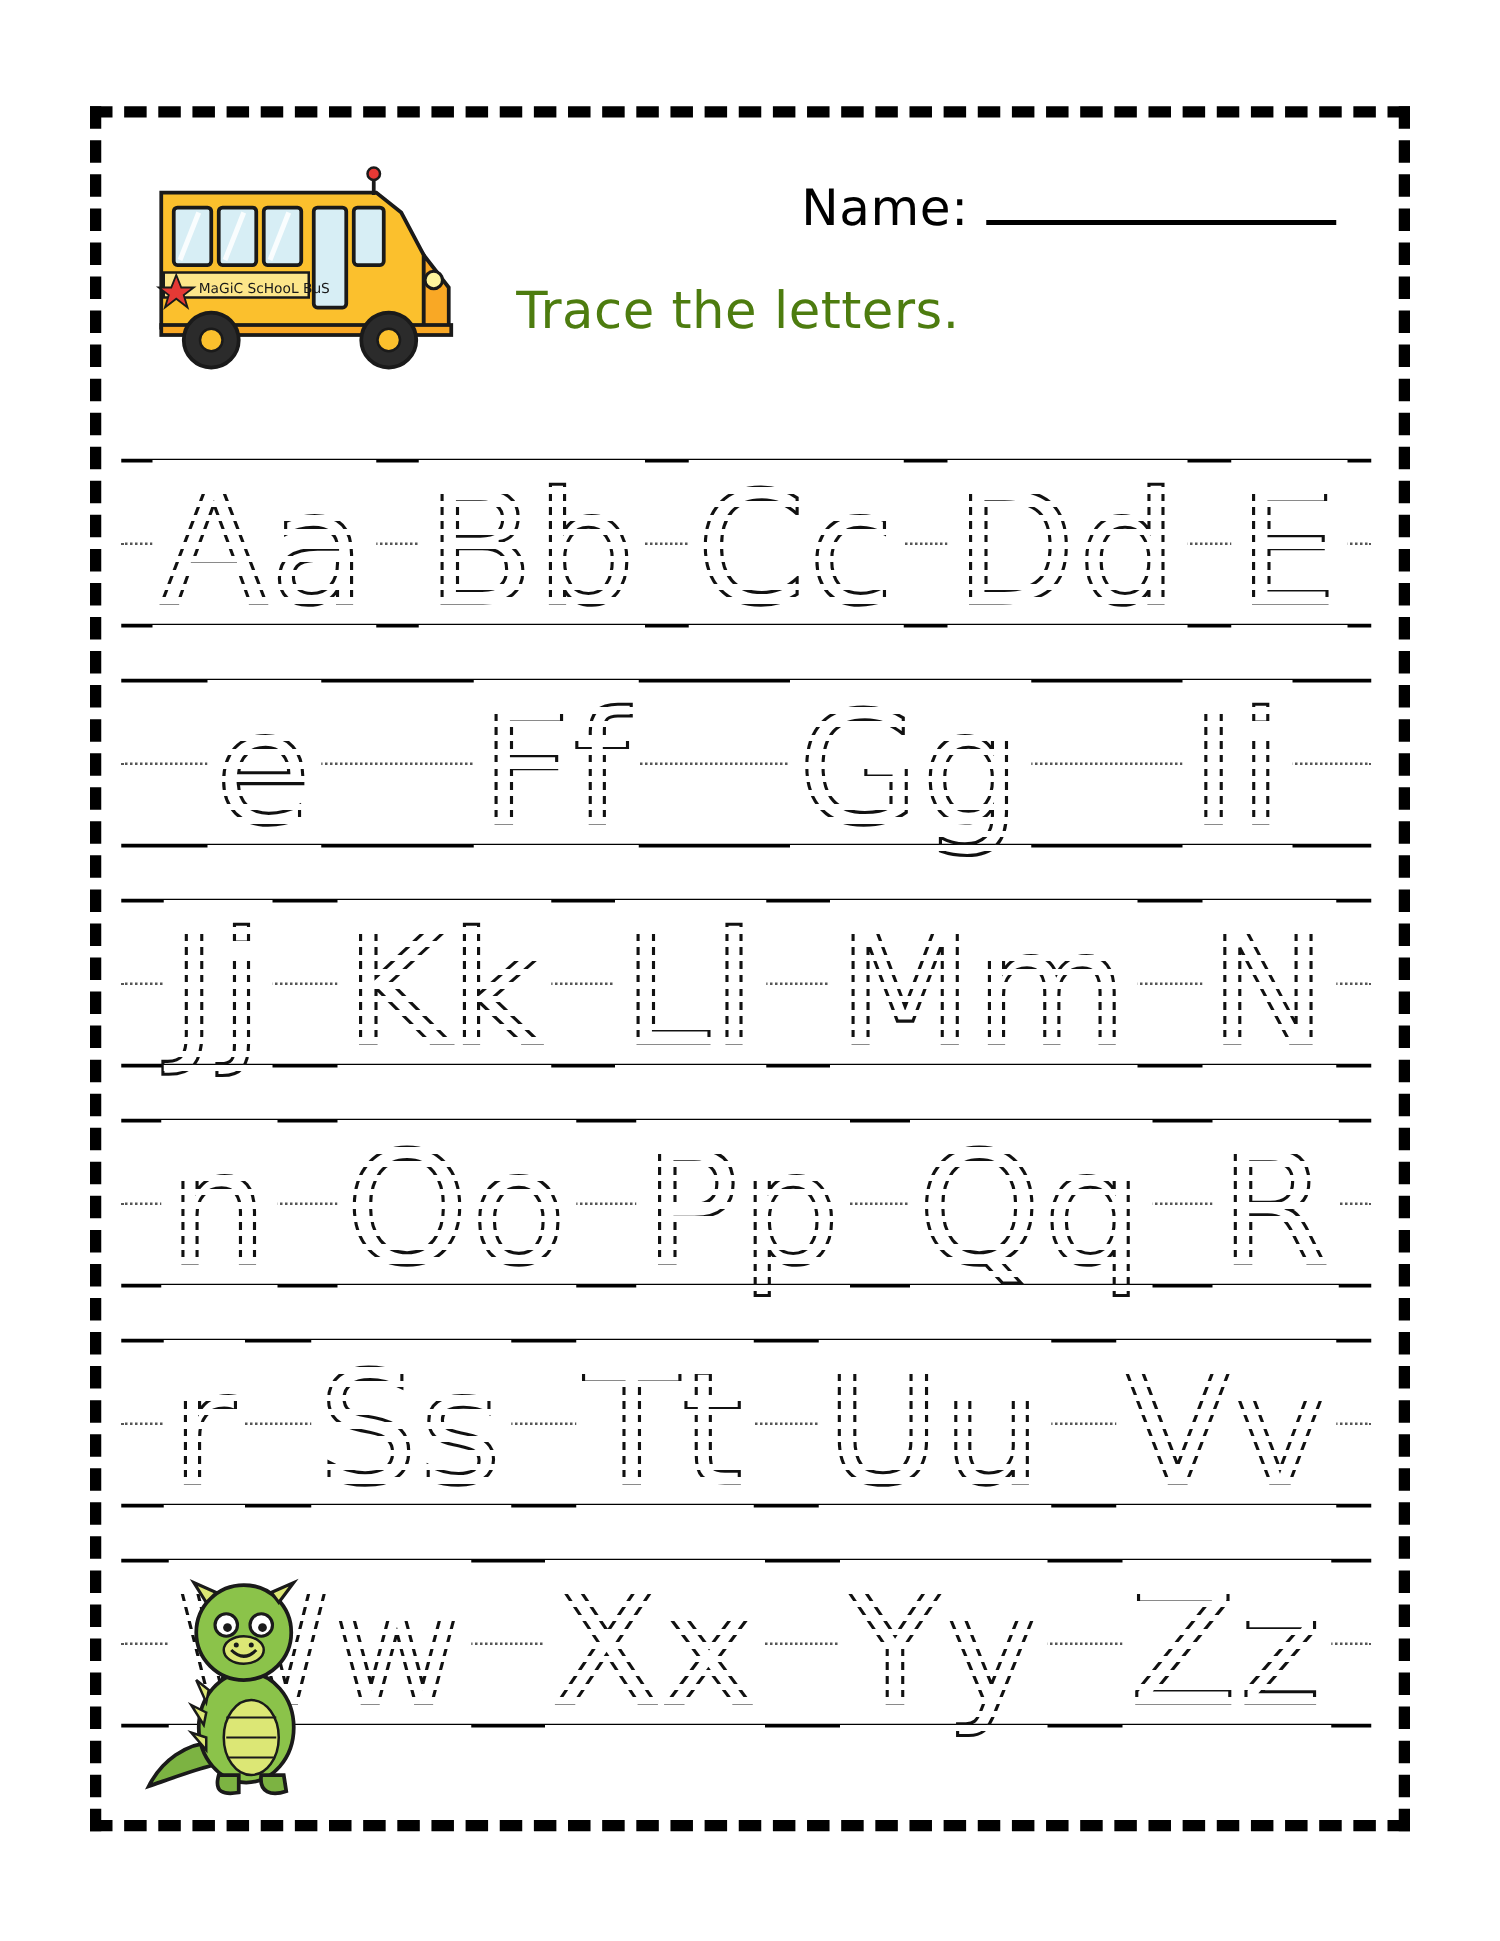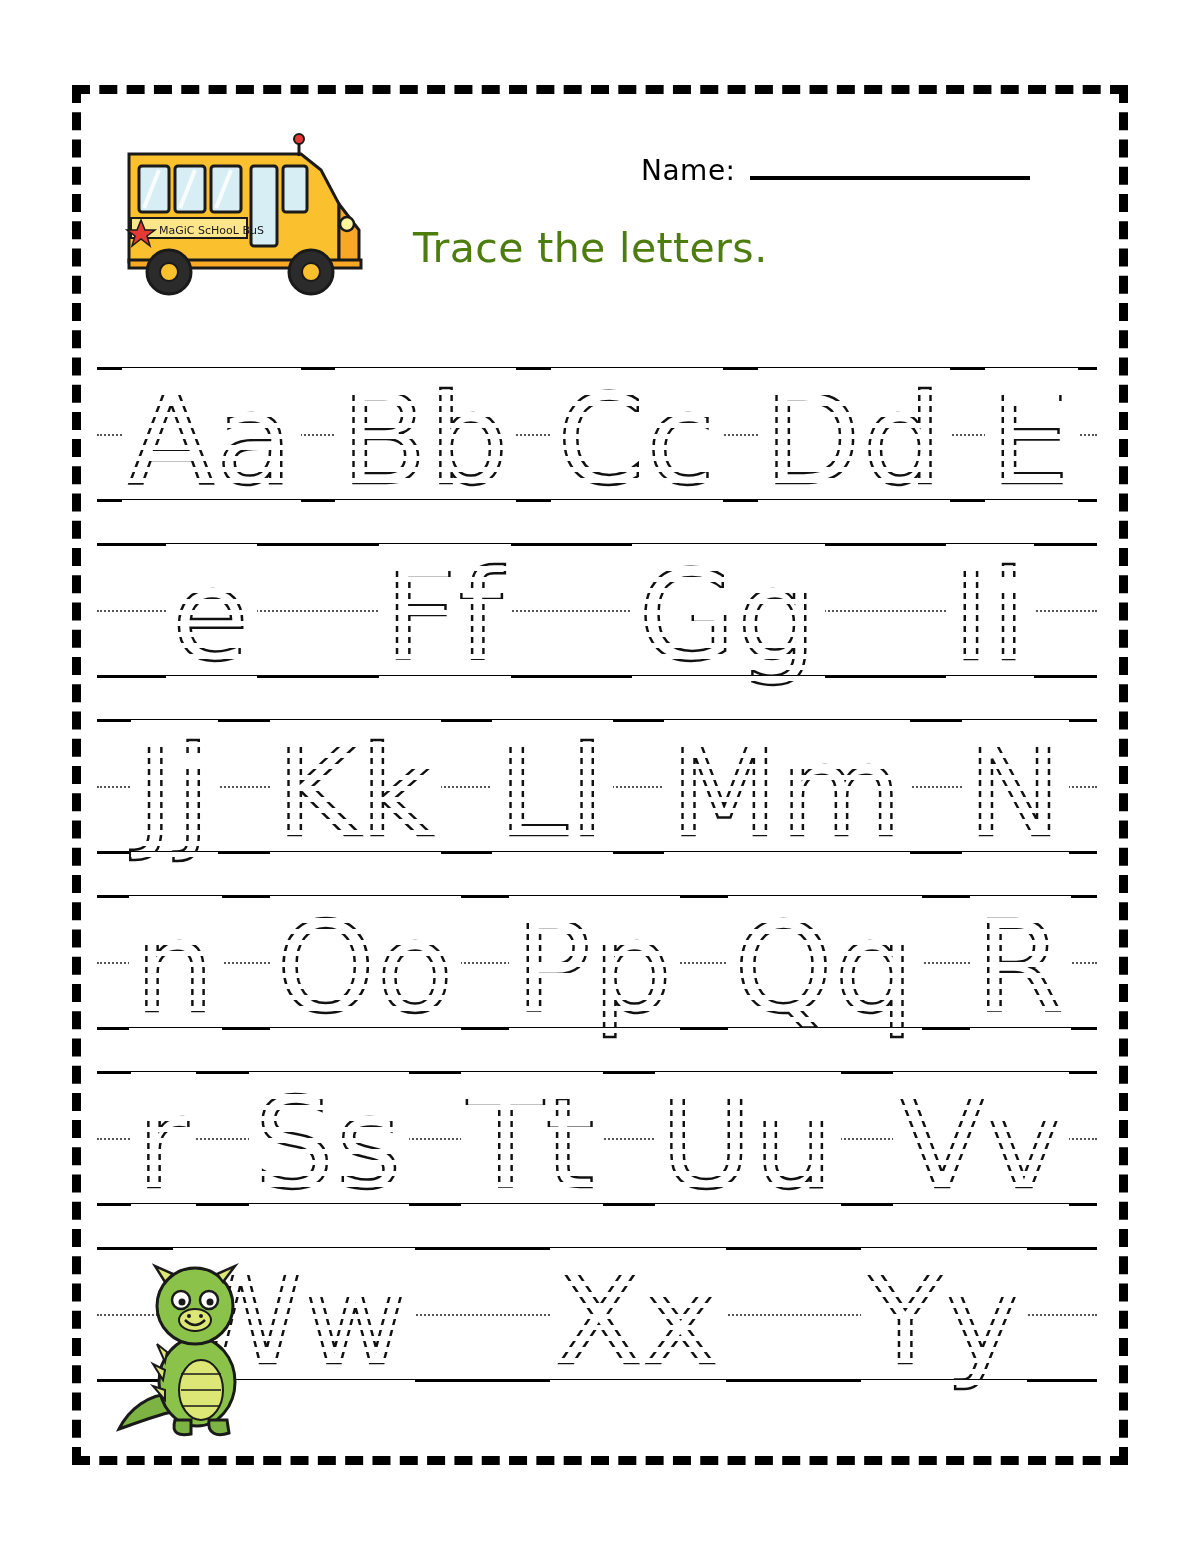--- a/index.html
+++ b/index.html
@@ -44,21 +44,21 @@
   }
 
   .name-row {
     position: absolute;
     left: 560px;
     top: 48px;
     display: flex;
     align-items: baseline;
   }
   .name-label {
-    font-size: 28px;
+    font-size: 40px;
     color: #000;
     font-family: "DejaVu Sans", sans-serif;
     letter-spacing: 0.5px;
   }
   .name-blank {
     display: inline-block;
     width: 280px;
     border-bottom: 4px solid #000;
     margin-left: 14px;
     height: 34px;
@@ -267,20 +267,21 @@
     </div>
 
     <div class="trace-row">
       <div class="rule-top"></div>
       <div class="rule-mid"></div>
       <div class="rule-bottom"></div>
       <div class="letters">
         <span class="pair">Ww</span>
         <span class="pair">Xx</span>
         <span class="pair">Yy</span>
+        <span class="pair">Zz</span>
       </div>
     </div>
 
   </div>
 
   <svg class="dino-art" viewBox="0 0 150 200">
 
     <path d="M62 150 C40 150 20 165 10 185 C30 178 46 172 62 168 Z" fill="#7CB342" stroke="#1a1a1a" stroke-width="3"></path>
 
     <ellipse cx="88" cy="138" rx="38" ry="44" fill="#8BC34A" stroke="#1a1a1a" stroke-width="3"></ellipse>

